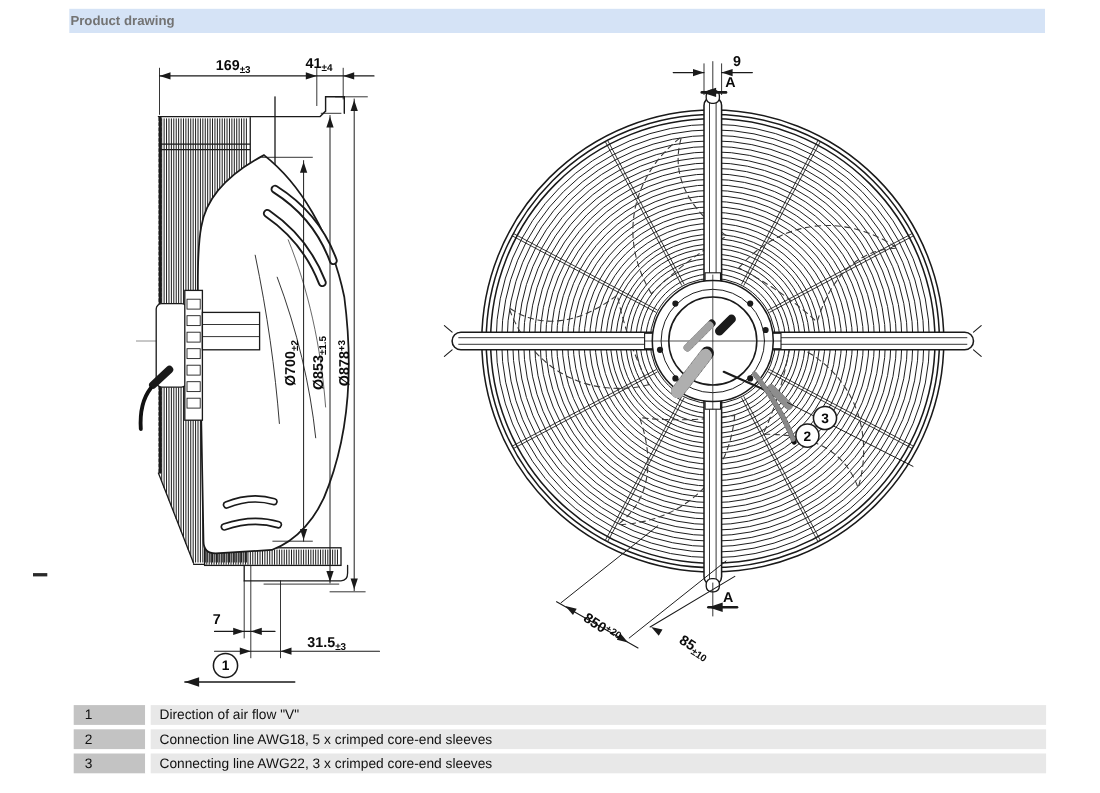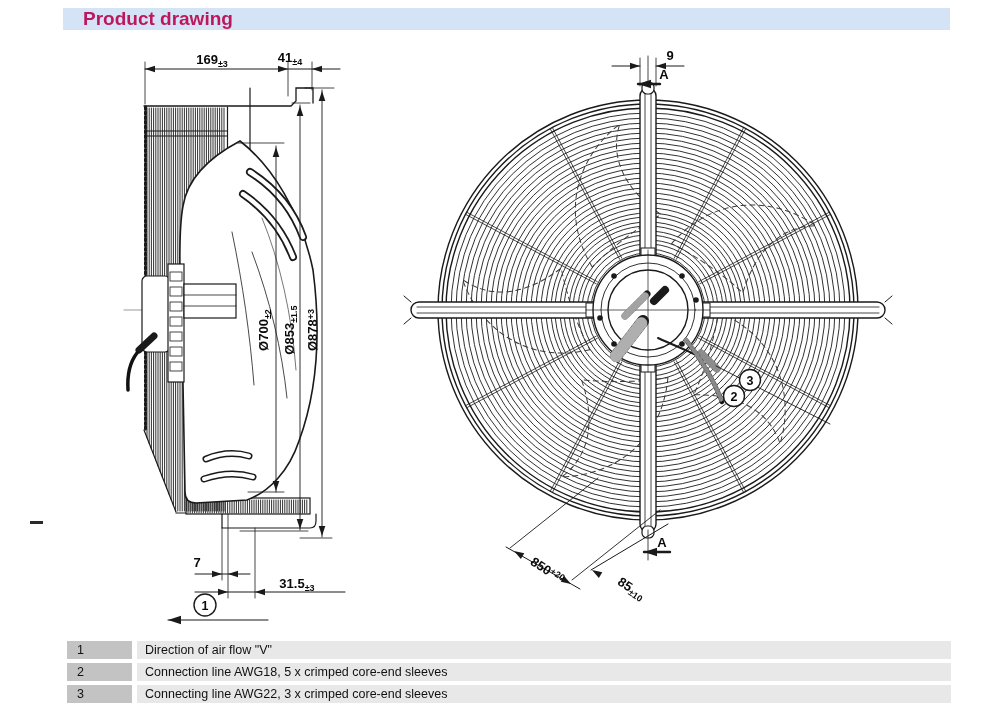--- a/index.html
+++ b/index.html
@@ -1,19 +1,19 @@
 <!DOCTYPE html>
 <html><head>
 <meta charset="utf-8">
 <style>
   html,body{margin:0;padding:0;background:#fff;}
   .page{position:relative;width:1000px;height:721px;background:#fff;overflow:hidden;
         font-family:"Liberation Sans",sans-serif;color:#111;}
   .hdr{position:absolute;left:63px;top:8px;width:887px;height:22px;background:#d5e3f6;}
-  .hdr span{display:block;padding-left:20px;line-height:22px;font-size:19px;font-weight:bold;color:#be185d;}
+  .hdr span{display:block;padding-left:1px;line-height:22px;font-size:12px;font-weight:bold;color:#737373;}
   .margin-dash{position:absolute;left:30px;top:521px;width:13px;height:3px;background:#2a2a2a;}
   svg{position:absolute;left:0;top:30px;}
   .legend{position:absolute;left:67px;top:641px;width:884px;}
   .lrow{display:flex;height:18px;margin-bottom:4px;font-size:12.5px;}
   .lnum{width:55px;background:#c3c3c3;padding-left:10px;line-height:18px;flex:none;}
   .lgap{width:5px;flex:none;background:#fff;}
   .ltxt{flex:1;background:#e8e8e8;padding-left:8px;line-height:18px;}
   text{font-family:"Liberation Sans",sans-serif;fill:#0a0a0a;}
   .dim{font-size:13px;font-weight:bold;}
   .dimS{font-size:9px;font-weight:bold;}

